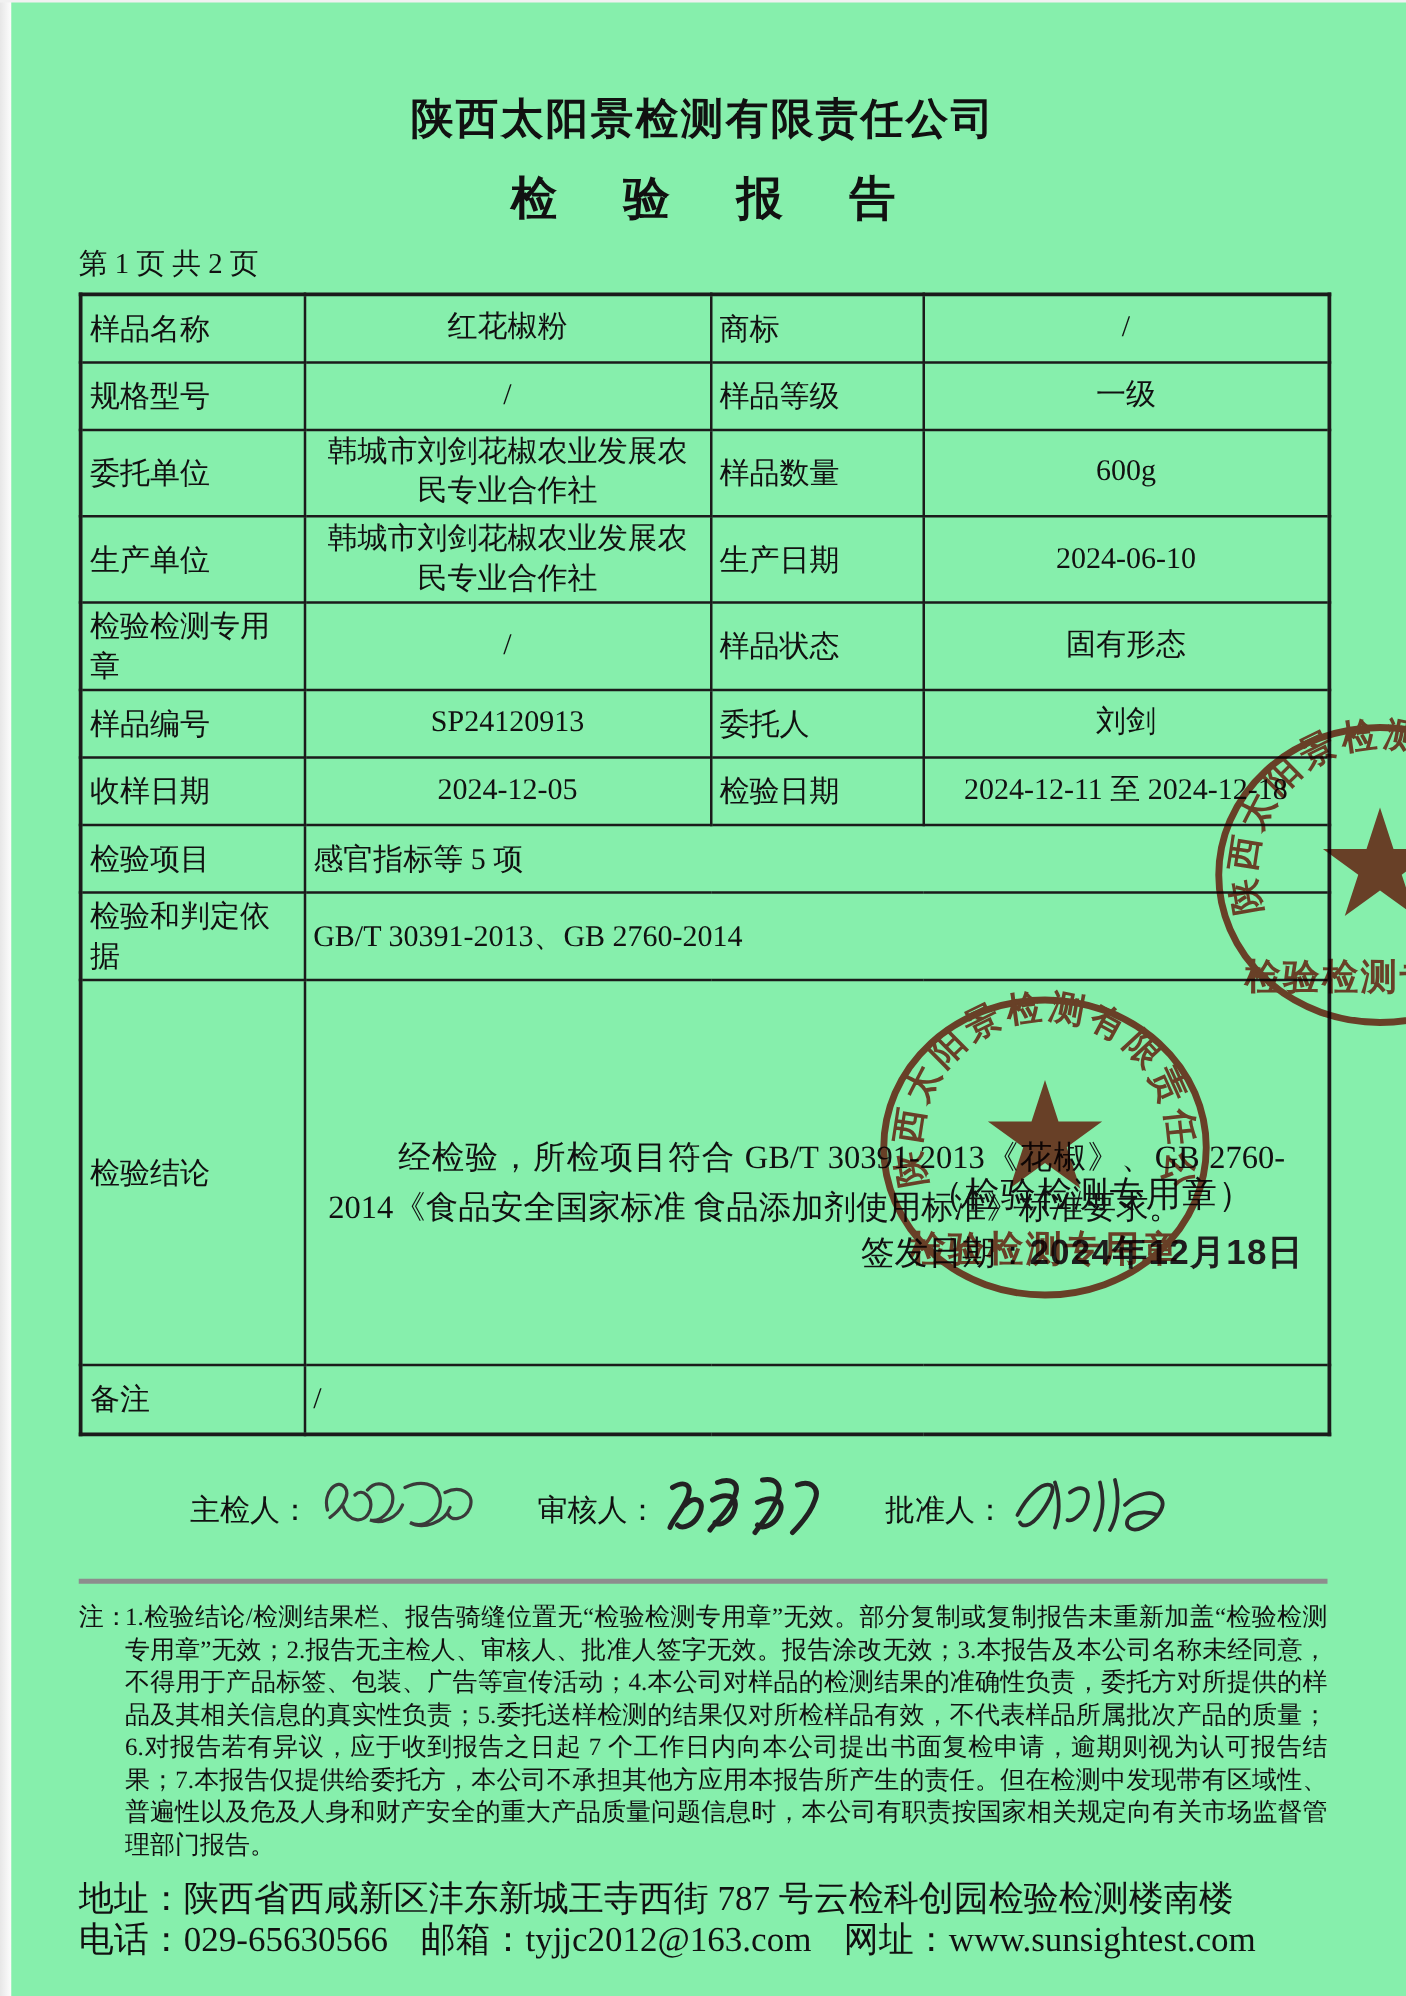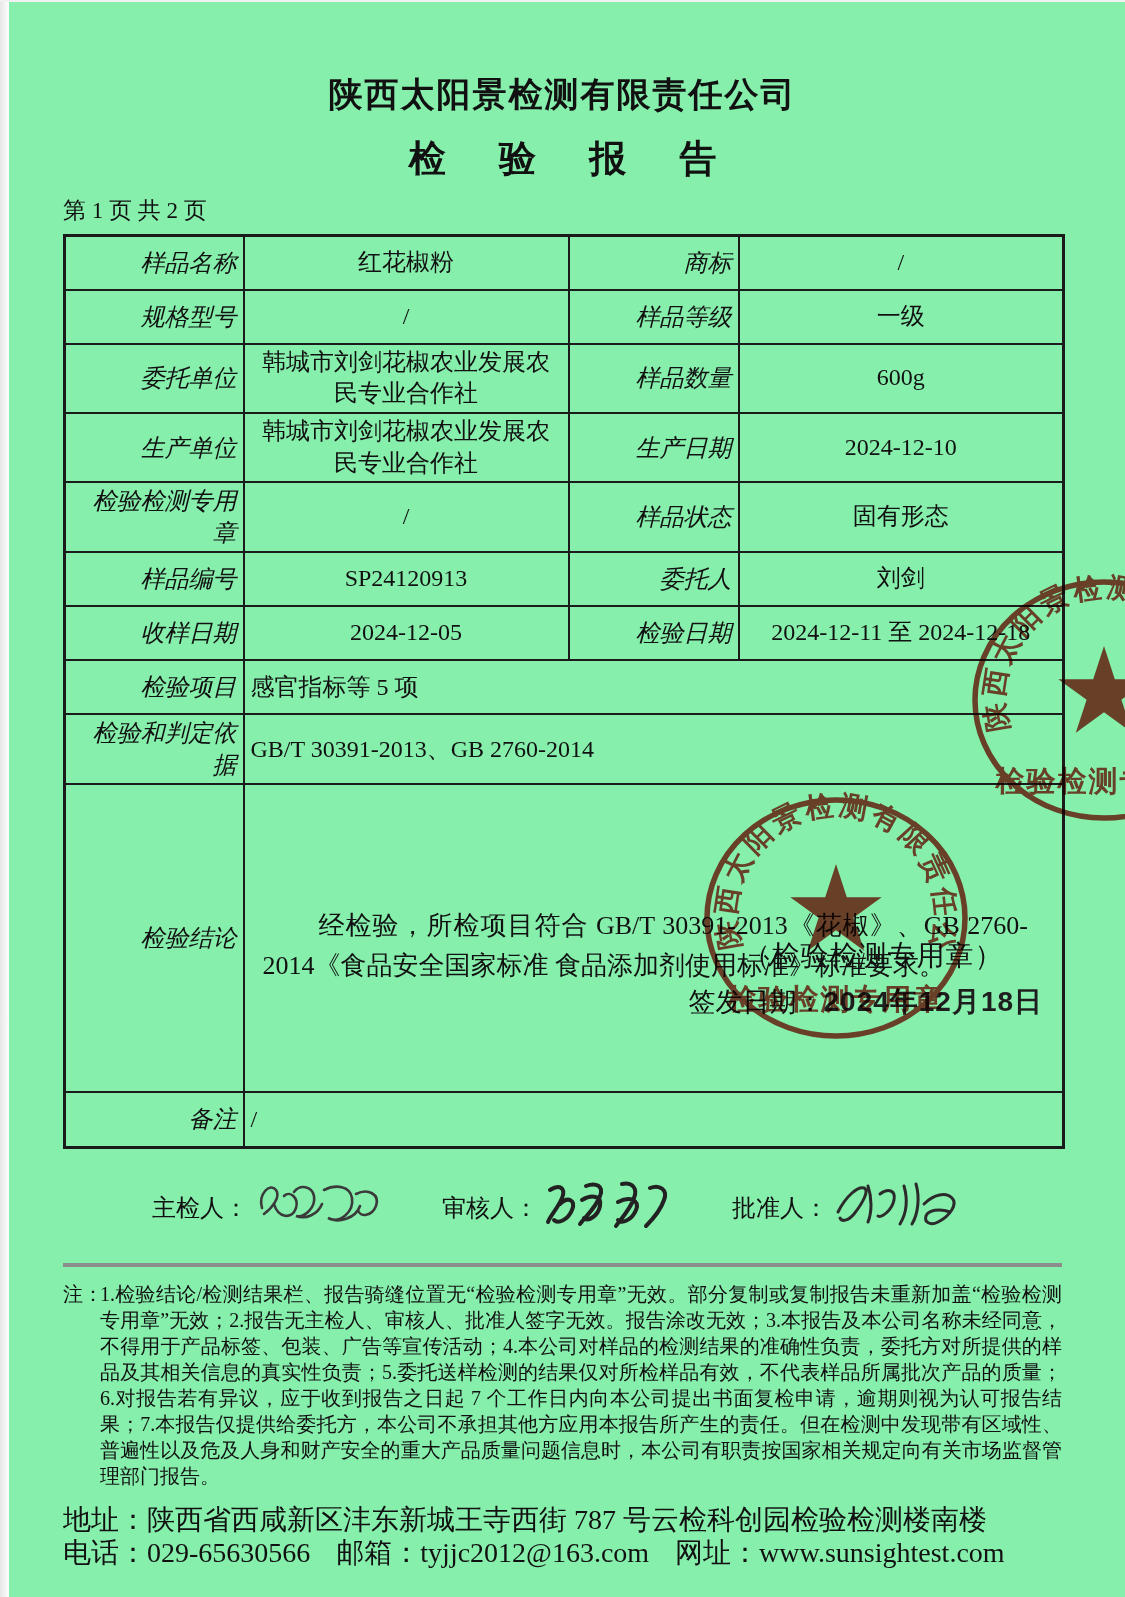--- a/index.html
+++ b/index.html
@@ -20,32 +20,32 @@
 
   .meta{margin:6px 63px 0;width:999px;display:flex;justify-content:space-between;align-items:flex-end;font-size:23px;height:36px;}
   .meta .left{padding-left:20px;}
   .meta .right{padding-right:42px;}
 
   table.report{
     margin:8px 63px 0;width:999px;border-collapse:collapse;table-layout:fixed;
     border:3px solid #1b1b1b;
   }
   table.report td{border:2px solid #1b1b1b;font-size:24px;padding:2px 6px;vertical-align:middle;}
-  td.lbl{text-align:right;font-style:italic;}
+  td.lbl{text-align:left;}
   td.val{text-align:center;line-height:1.32;}
   td.val-left{text-align:left;padding-left:12px;}
   tr.h54{height:54px;} tr.h63{height:63px;} tr.h55{height:55px;} tr.h256{height:308px;}
 
   td.concl{position:relative;vertical-align:top;padding:0;}
   .concl-text{margin:0;padding:16px 28px 0 12px;font-size:26px;line-height:40px;text-indent:56px;text-align:justify;}
   .stamp-caption{position:absolute;left:498px;top:152px;font-size:28px;letter-spacing:1px;}
   .issue-line{position:absolute;left:444px;top:198px;font-size:27px;white-space:nowrap;}
   .date-sans{font-family:"Liberation Sans","DejaVu Sans",sans-serif;font-size:28px;font-weight:700;color:#1e1e1e;letter-spacing:1px;}
 
-  .sigs{margin:24px 63px 0;width:999px;display:flex;padding-left:89px;box-sizing:border-box;gap:44px;align-items:center;height:70px;}
+  .sigs{margin:24px 63px 0;width:999px;display:flex;padding-left:89px;box-sizing:border-box;gap:32px;align-items:center;height:70px;}
   .sig-group{display:flex;align-items:center;white-space:nowrap;}
   .sig-group .sig-label{font-size:24px;}
   .sig-group svg{margin-top:-8px;}
 
   .divider{margin:20px 63px 0;width:999px;height:4px;background:#8d8d8d;}
 
   .notes{position:relative;margin:14px 63px 0;width:999px;box-sizing:border-box;padding-left:37px;
     font-size:20px;line-height:26px;text-align:justify;}
   .note-prefix{position:absolute;left:0;top:0;}
 
@@ -93,21 +93,21 @@
     <tr class="h63">
       <td class="lbl">委托单位</td>
       <td class="val">韩城市刘剑花椒农业发展农民专业合作社</td>
       <td class="lbl">样品数量</td>
       <td class="val">600g</td>
     </tr>
     <tr class="h63">
       <td class="lbl">生产单位</td>
       <td class="val">韩城市刘剑花椒农业发展农民专业合作社</td>
       <td class="lbl">生产日期</td>
-      <td class="val">2024-12-10</td>
+      <td class="val">2024-06-10</td>
     </tr>
     <tr class="h54">
       <td class="lbl">检验检测专用章</td>
       <td class="val">/</td>
       <td class="lbl">样品状态</td>
       <td class="val">固有形态</td>
     </tr>
     <tr class="h54">
       <td class="lbl">样品编号</td>
       <td class="val">SP24120913</td>

